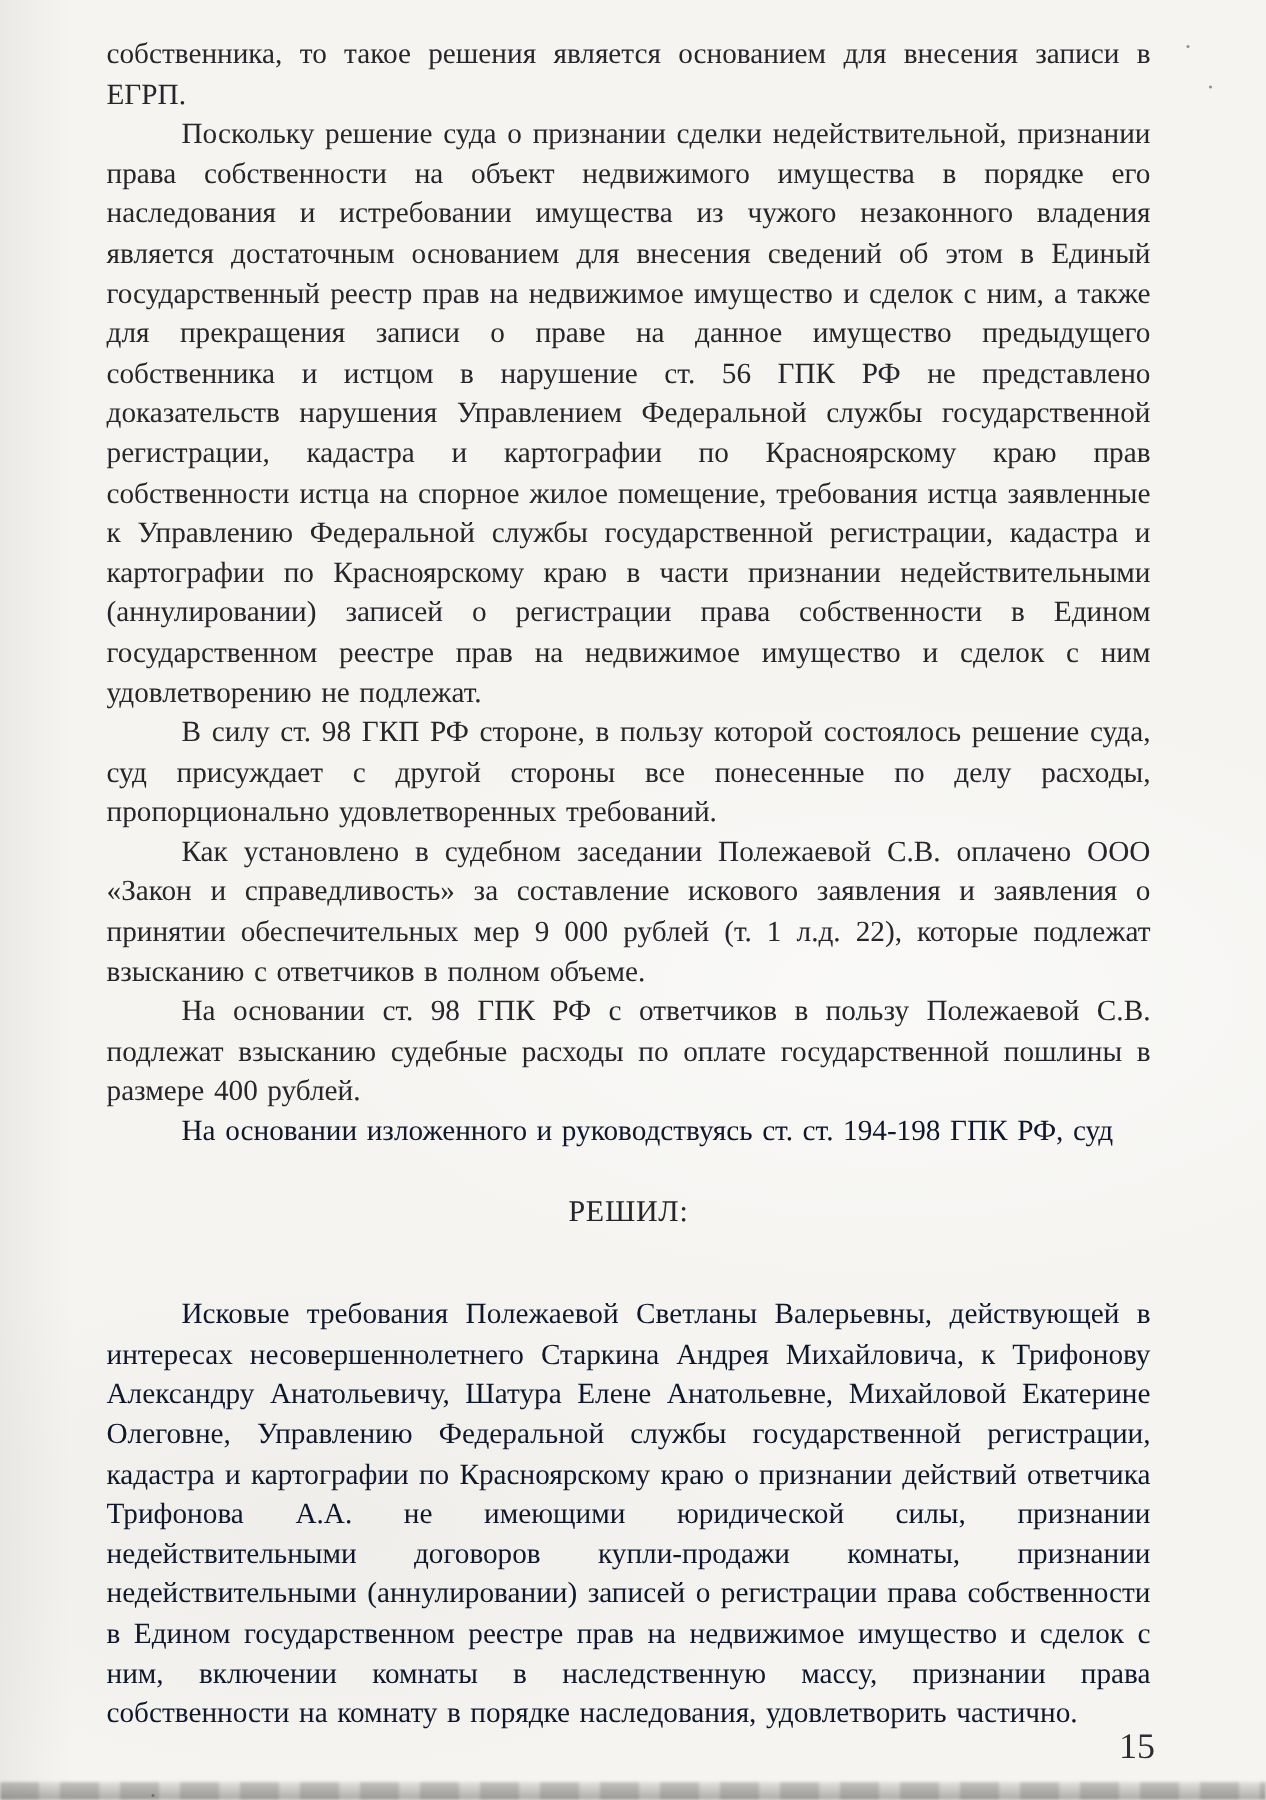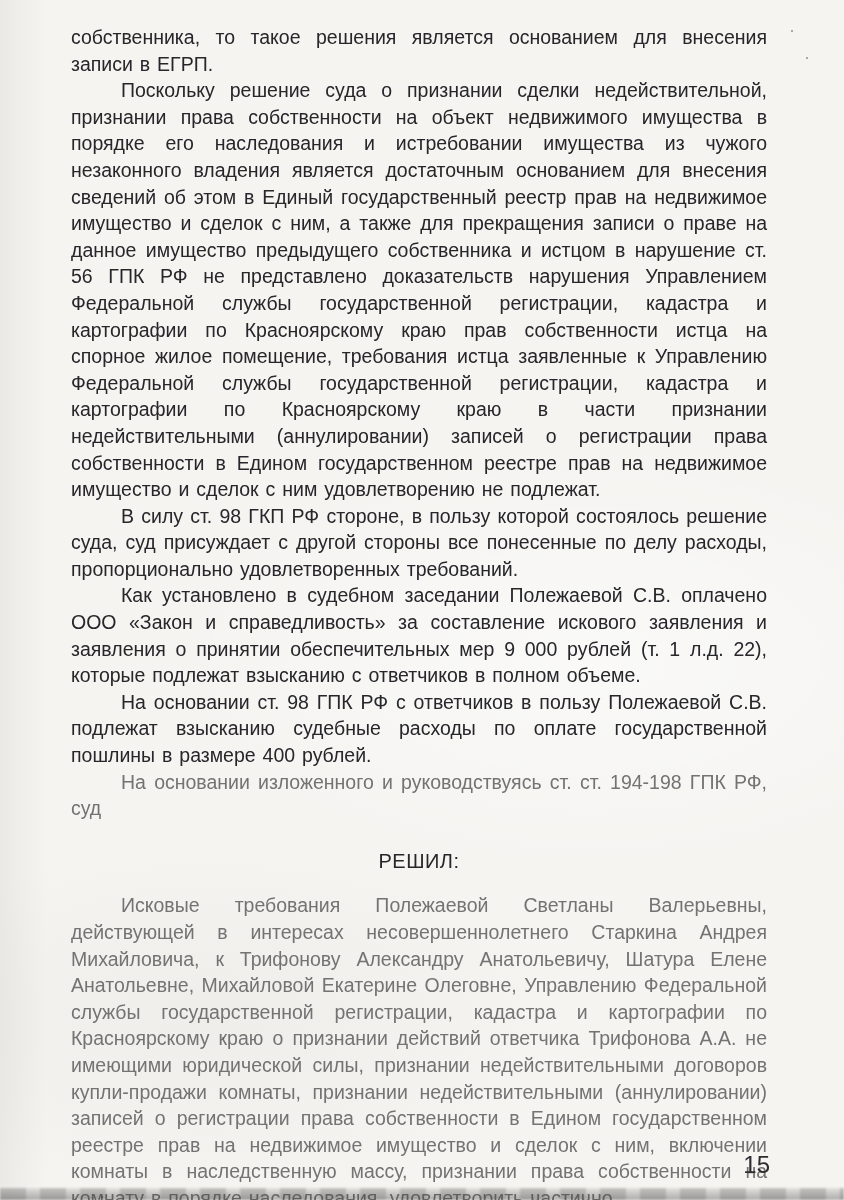--- a/index.html
+++ b/index.html
@@ -7,21 +7,21 @@
     padding: 0;
     background: #dddcda;
   }
   .page {
     position: relative;
     width: 844px;
     height: 1200px;
     margin: 0 auto;
     background: #f5f4f1;
     overflow: hidden;
-    font-family: Liberation Sans, sans-serif;
+    font-family: Liberation Serif, serif;
     color: #26262b;
   }
   
   .scan-shading {
     position: absolute;
     inset: 0;
     pointer-events: none;
     background:
       linear-gradient(to right, rgba(90,90,88,0.07), rgba(90,90,88,0.0) 46px),
       radial-gradient(ellipse 600px 300px at 70% 55%, rgba(255,255,255,0.5), rgba(255,255,255,0) 70%),
@@ -61,24 +61,24 @@
     word-spacing: 1.5px;
   }
   .para {
     margin: 0;
     text-indent: 0;
   }
   .para.indent {
     text-indent: 50px;
   }
   .para.ink-light {
-    color: #737373;
+    color: #0f172a;
   }
   .heading {
-    margin: 26px 0 18px 0;
+    margin: 26px 0 43px 0;
     text-align: center;
     text-indent: 0;
     letter-spacing: 0.5px;
     font-size: 20px;
   }
   .page-number {
     position: absolute;
     right: 74px;
     bottom: 21px;
     font-size: 24px;

